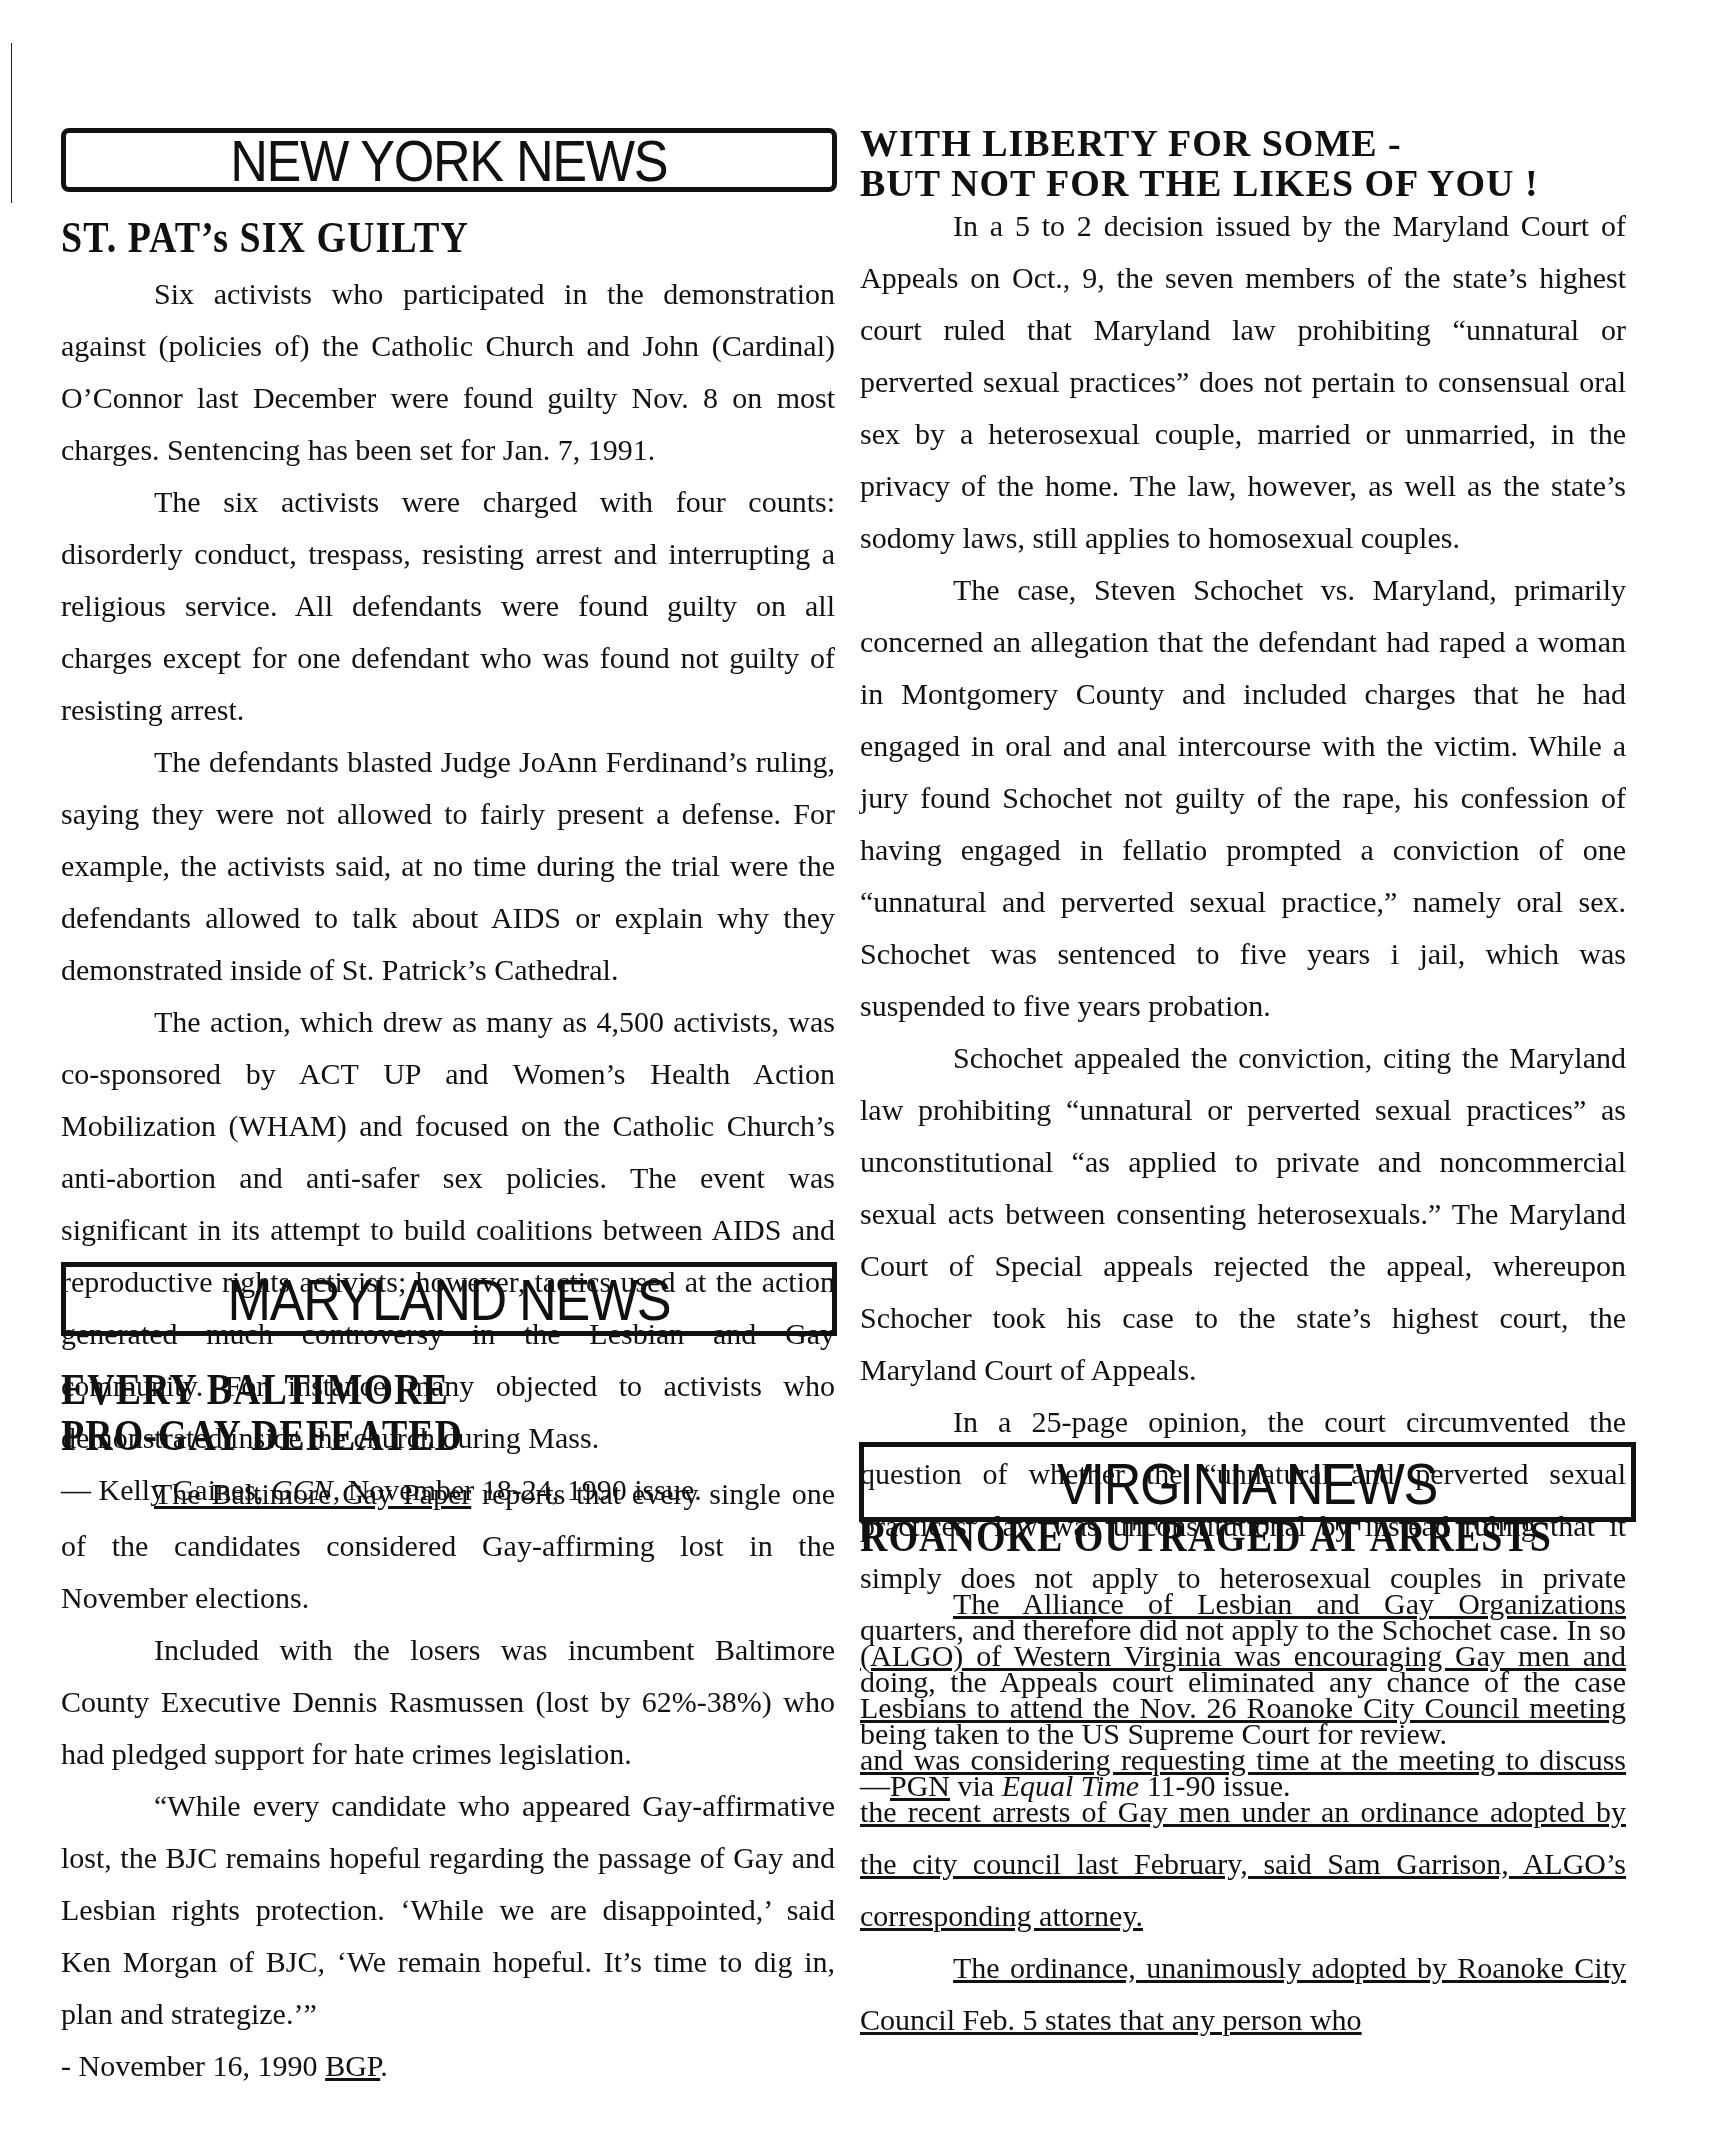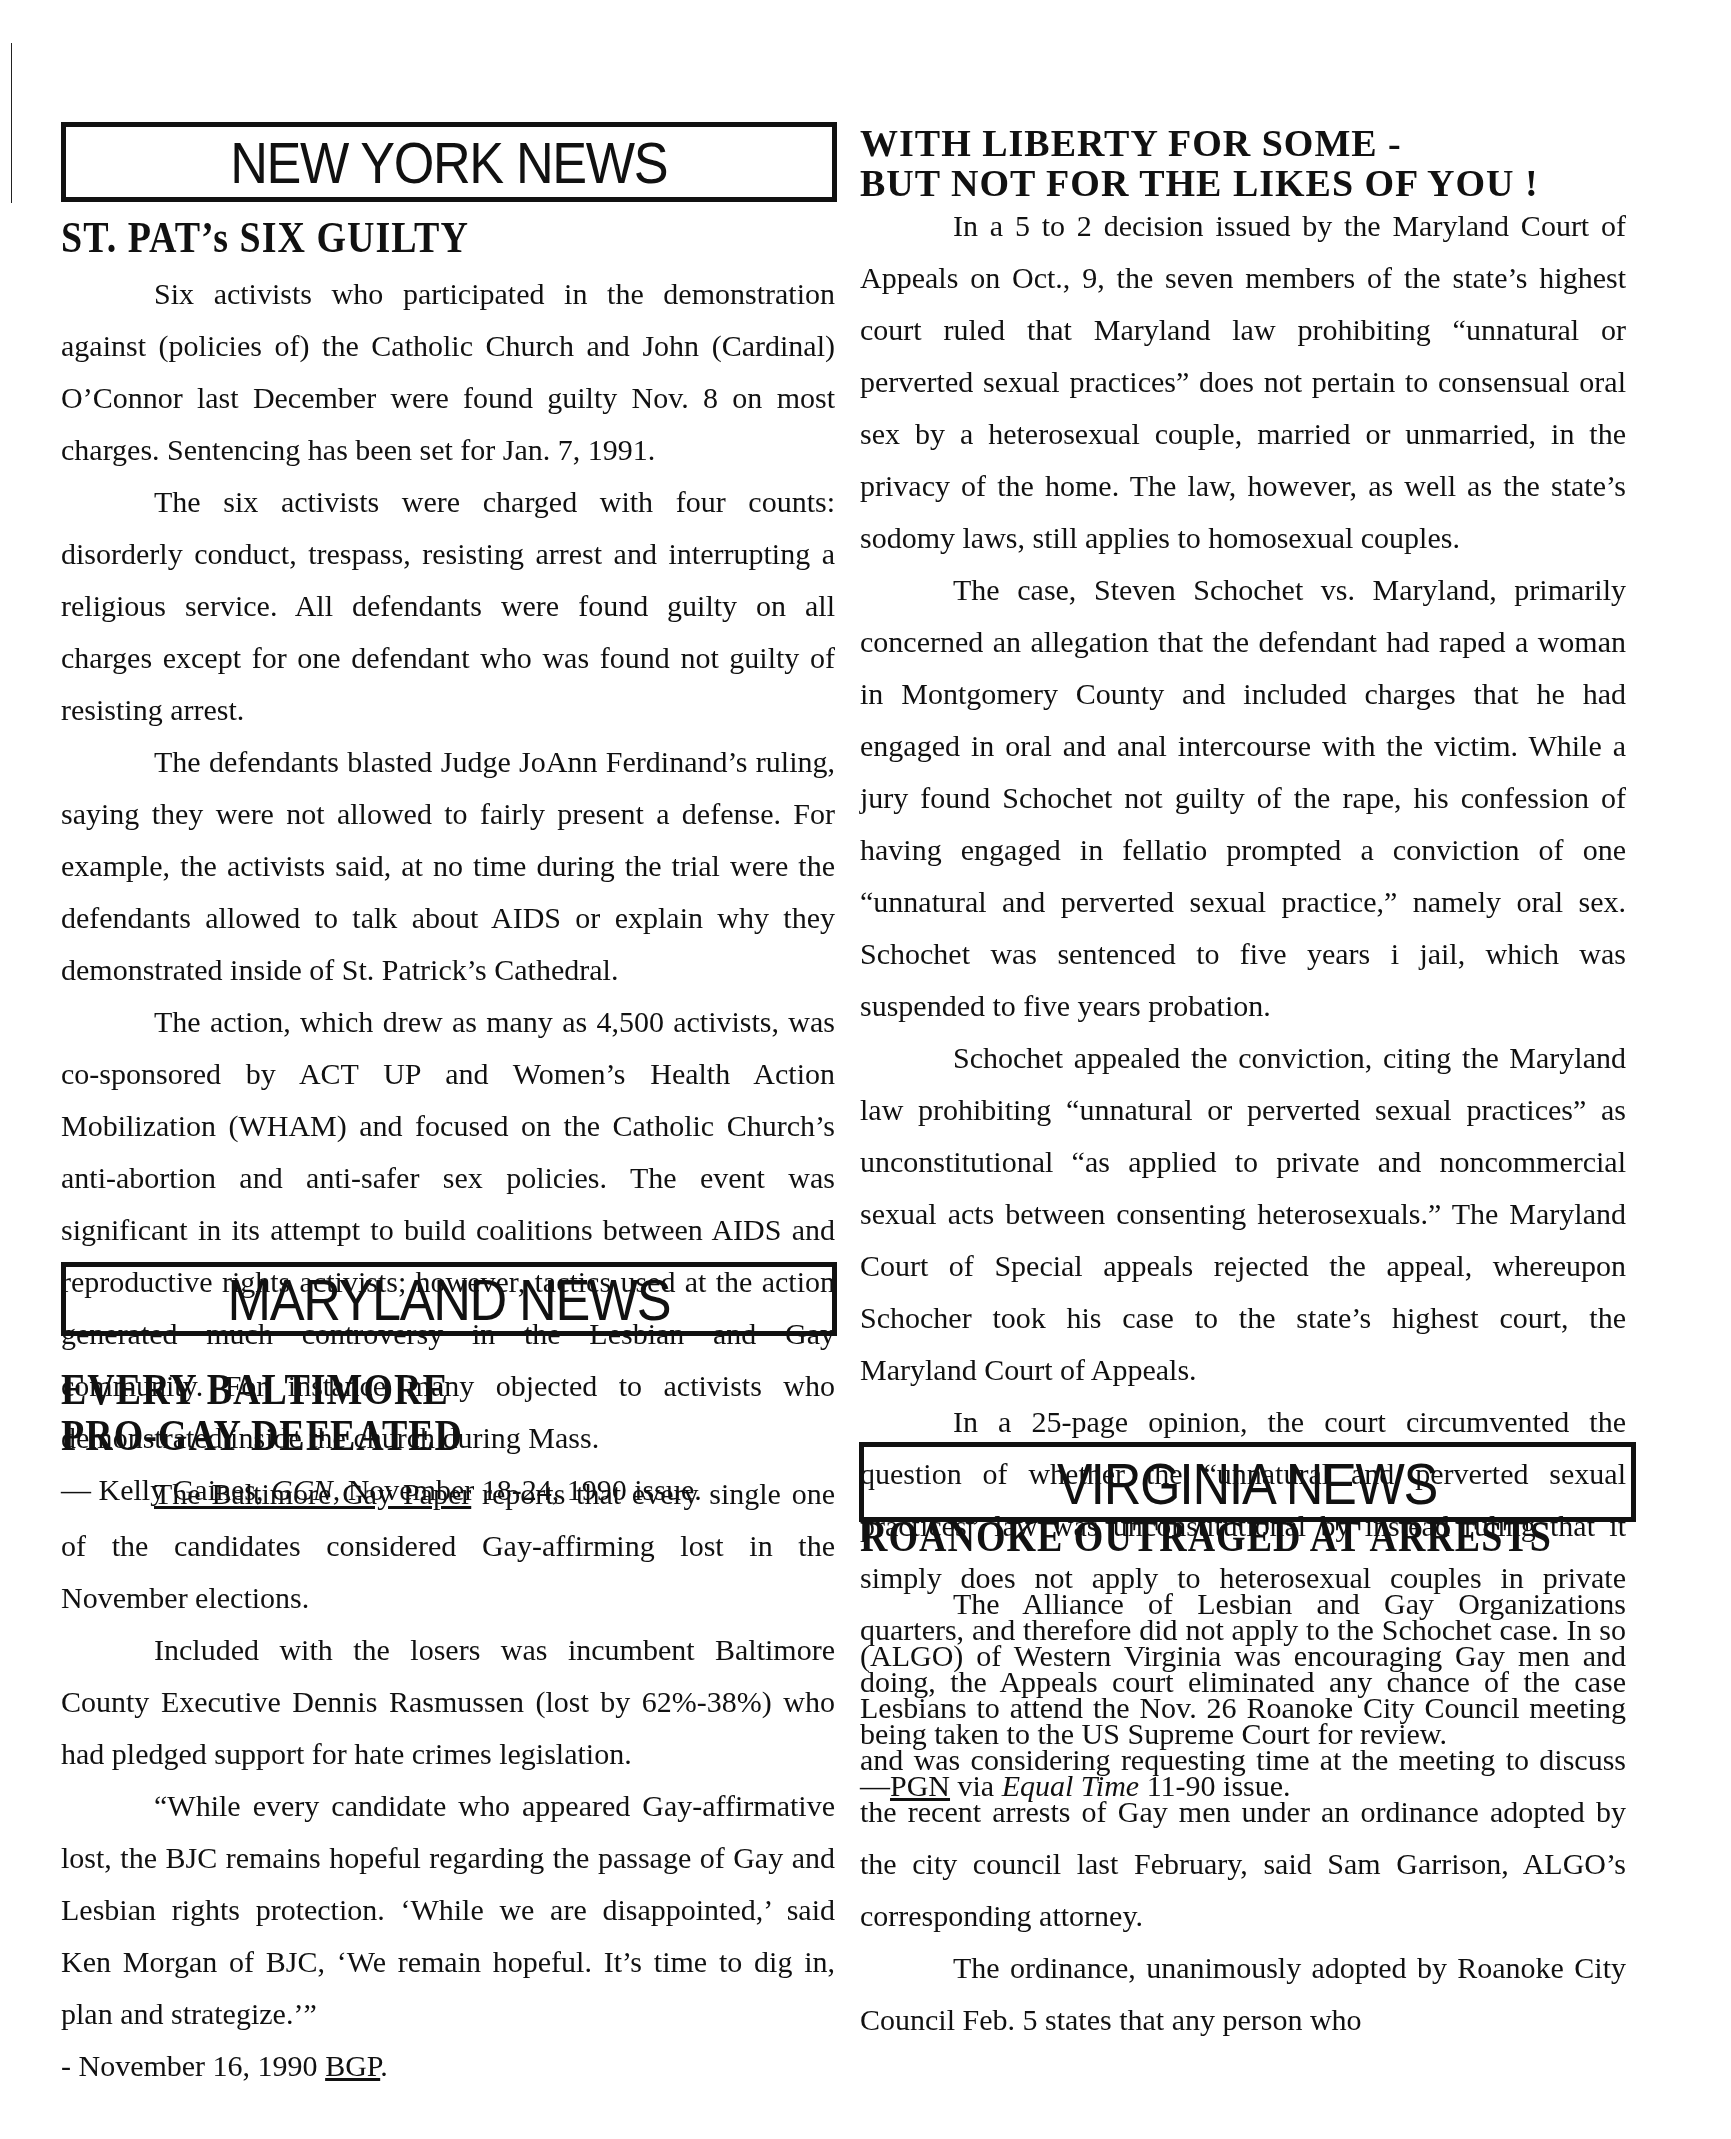--- a/index.html
+++ b/index.html
@@ -23,21 +23,21 @@
   u.src { text-decoration: underline; text-decoration-thickness: 2.5px; }
   i { font-style: italic; text-align: right; }
 </style>
 </head>
 <body>
 
 <div class="edge-mark"></div>
 
 <div class="col col-left">
 
-  <div class="banner" style="left:0; top:122px; width:776px; height:80px;">
+  <div class="banner" style="left:0; top:128px; width:776px; height:64px;border-radius:8px;">
     <span>NEW YORK NEWS</span>
   </div>
 
   <div class="headline tall" style="left:0; top:211px;">ST. PAT’s SIX GUILTY</div>
 
   <div class="body-text" style="left:0; top:268px; width:774px;font-family:Liberation Serif, serif;">
     <p>Six activists who participated in the demonstration against (policies of) the Catholic Church and John (Cardinal) O’Connor last December were found guilty Nov. 8 on most charges. Sentencing has been set for Jan. 7, 1991.</p>
     <p>The six activists were charged with four counts: disorderly conduct, trespass, resisting arrest and interrupting a religious service. All defendants were found guilty on all charges except for one defendant who was found not guilty of resisting arrest.</p>
     <p>The defendants blasted Judge JoAnn Ferdinand’s ruling, saying they were not allowed to fairly present a defense. For example, the activists said, at no time during the trial were the defendants allowed to talk about AIDS or explain why they demonstrated inside of St. Patrick’s Cathedral.</p>
     <p>The action, which drew as many as 4,500 activists, was co-sponsored by ACT UP and Women’s Health Action Mobilization (WHAM) and focused on the Catholic Church’s anti-abortion and anti-safer sex policies. The event was significant in its attempt to build coalitions between AIDS and reproductive rights activists; however, tactics used at the action generated much controversy in the Lesbian and Gay community. For instance many objected to activists who demonstrated inside the church during Mass.</p>
@@ -71,18 +71,18 @@
     <p>In a 25-page opinion, the court circumvented the question of whether the “unnatural and perverted sexual practices” law was unconstitutional by instead ruling that it simply does not apply to heterosexual couples in private quarters, and therefore did not apply to the Schochet case. In so doing, the Appeals court eliminated any chance of the case being taken to the US Supreme Court for review.</p>
     <p class="credit"><span>—</span><u class="src">PGN</u><span> via </span><i>Equal Time</i><span>  11-90 issue.</span></p>
   </div>
 
   <div class="banner" style="left:-1px; top:1442px; width:777px; height:80px;align-items:flex-end;">
     <span>VIRGINIA NEWS</span>
   </div>
 
   <div class="headline tall" style="left:0; top:1510px;">ROANOKE OUTRAGED AT ARRESTS</div>
 
-  <div class="body-text" style="left:0; top:1578px; width:766px;">
+  <div class="body-text" style="left:0; top:1578px; width:766px;text-decoration:underline;">
     <p>The Alliance of Lesbian and Gay Organizations (ALGO) of Western Virginia was encouraging Gay men and Lesbians to attend the Nov. 26 Roanoke City Council meeting and was considering requesting time at the meeting to discuss the recent arrests of Gay men under an ordinance adopted by the city council last February, said Sam Garrison, ALGO’s corresponding attorney.</p>
     <p>The ordinance, unanimously adopted by Roanoke City Council Feb. 5 states that any person who</p>
   </div>
 </div>
 
 
 </body></html>

